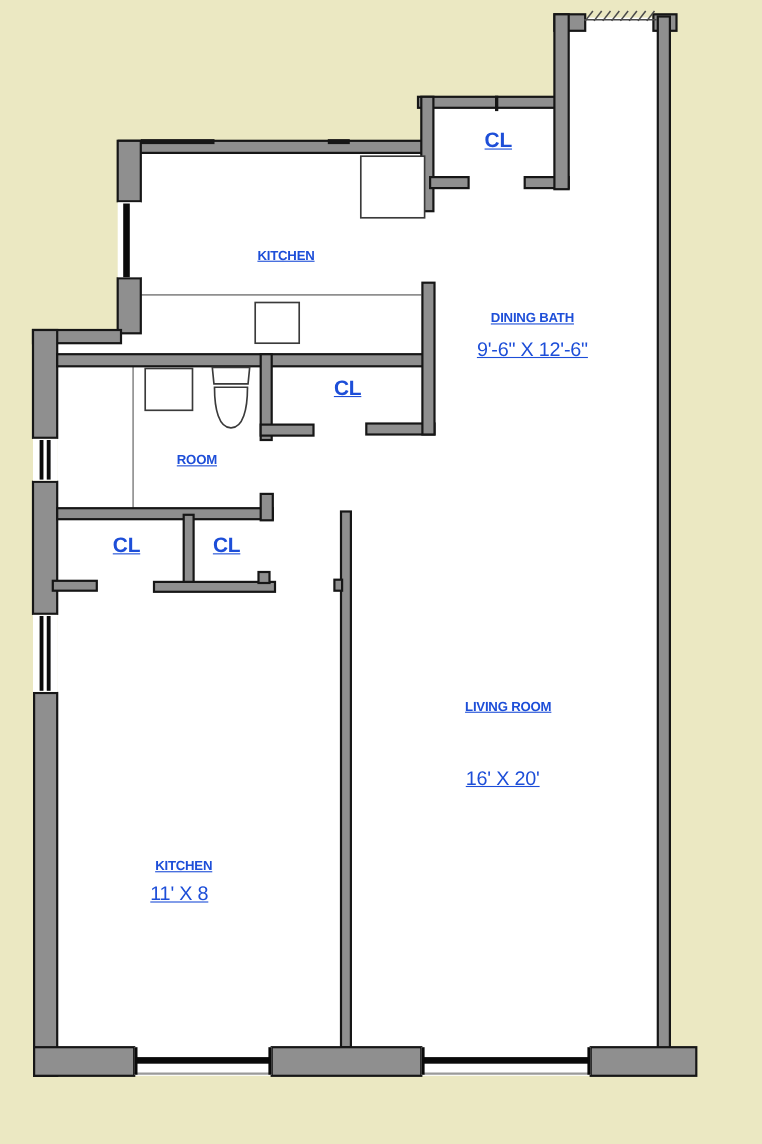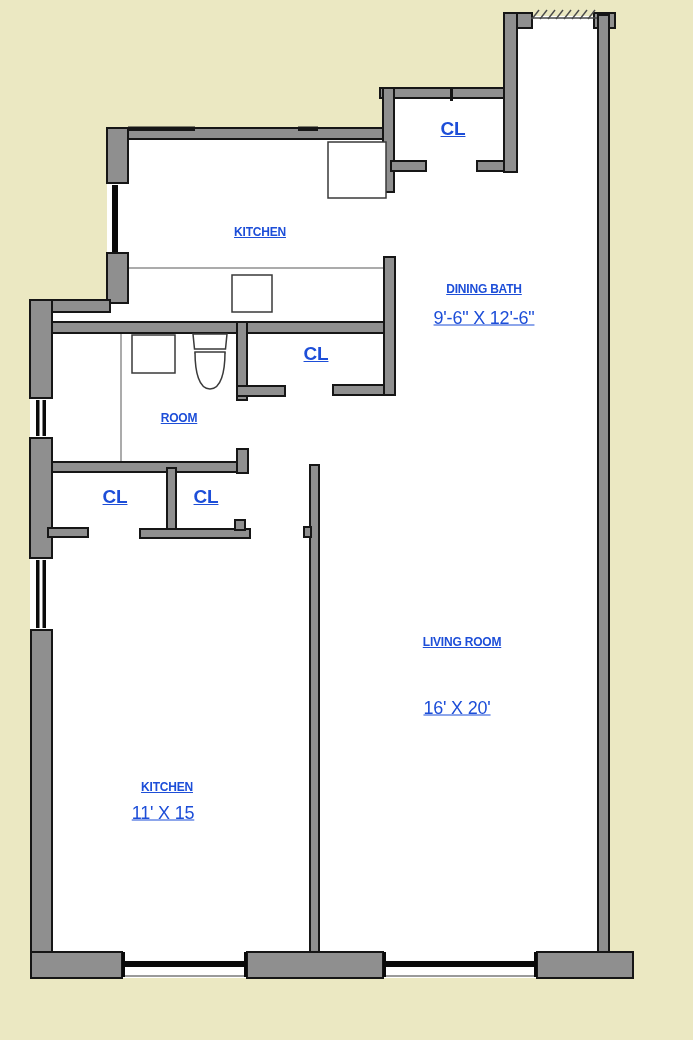--- a/index.html
+++ b/index.html
@@ -163,18 +163,18 @@
   <div class="label room-dims" style="left:484px;top:318px;">9'-6" X 12'-6"</div>
 
   <div class="label room-title" style="left:179px;top:418px;">ROOM</div>
 
   <div class="label cl-title" style="left:453px;top:129px;">CL</div>
   <div class="label cl-title" style="left:316px;top:354px;">CL</div>
   <div class="label cl-title" style="left:115px;top:497px;">CL</div>
   <div class="label cl-title" style="left:206px;top:497px;">CL</div>
 
   <div class="label room-title" style="left:167px;top:787px;">KITCHEN</div>
-  <div class="label room-dims" style="left:163px;top:813px;">11' X 15</div>
+  <div class="label room-dims" style="left:163px;top:813px;">11' X 8</div>
 
   <div class="label room-title" style="left:462px;top:642px;">LIVING ROOM</div>
   <div class="label room-dims" style="left:457px;top:708px;">16' X 20'</div>
 
 </div>
 
 </body></html>

